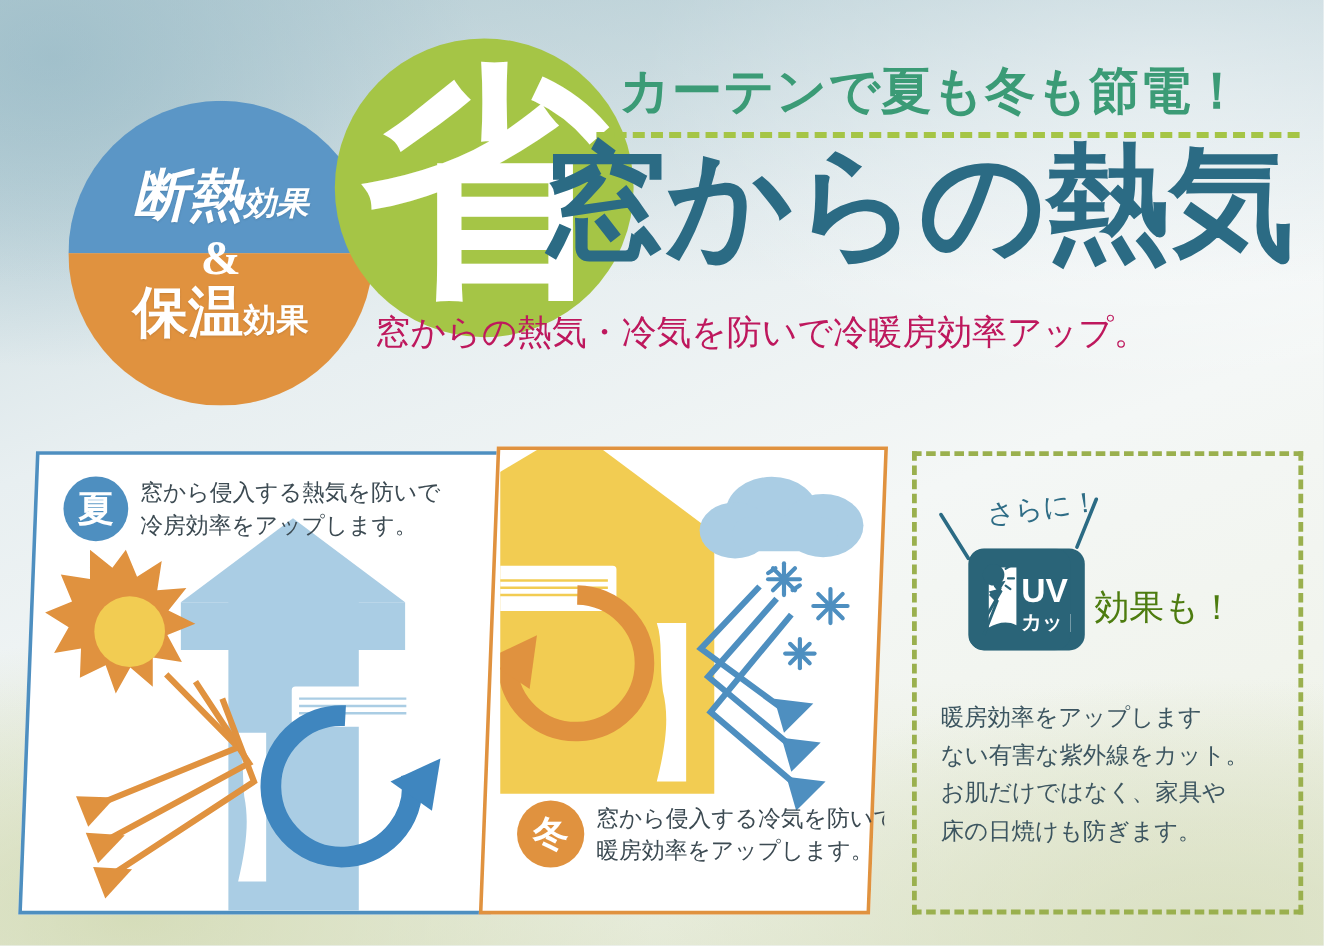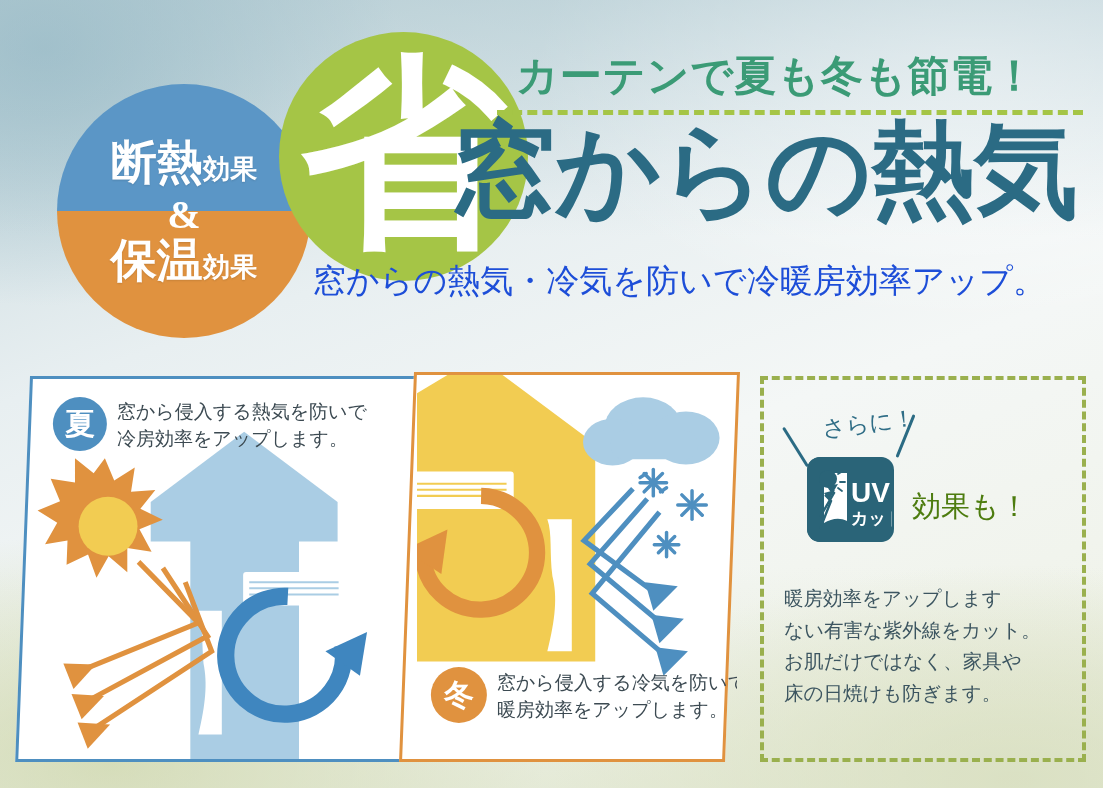--- a/index.html
+++ b/index.html
@@ -26,36 +26,36 @@
   .circle-dual{position:absolute;left:57px;top:84px;width:254px;height:254px;border-radius:50%;overflow:hidden;}
   .circle-dual .half-top{position:absolute;left:0;top:0;width:100%;height:50%;background:#5b96c6;}
   .circle-dual .half-bot{position:absolute;left:0;top:50%;width:100%;height:50%;background:#e0923f;}
   .circle-dual .txt{position:absolute;left:0;top:0;width:100%;height:100%;color:#fff;
       display:flex;flex-direction:column;align-items:center;justify-content:center;}
   .dt-line{font-weight:bold;letter-spacing:.01em;line-height:1;white-space:nowrap;
       text-shadow:0 1px 2px rgba(0,0,0,.12);}
   .dt-line .big{font-size:46px;}
   .dt-line .small{font-size:27px;}
   .dt-amp{font-size:40px;font-weight:bold;line-height:1;margin:-2px 0 -1px 0;font-family:"Liberation Serif",serif;}
-  .row-top{margin-bottom:12px;}
+  .row-top{margin-bottom:12px;font-style:italic;}
   .row-bot{margin-top:3px;text-align:right;}
 
   .circle-green{position:absolute;left:279px;top:32px;width:249px;height:249px;border-radius:50%;
       background:#a5c546;display:flex;align-items:center;justify-content:center;}
   .circle-green .kanji{color:#fff;font-size:205px;font-weight:bold;line-height:.84;
       margin-top:-6px;font-family:"DejaVu Sans","Liberation Sans",sans-serif;}
 
   
   .kicker{position:absolute;left:516px;top:48px;font-size:42px;font-weight:bold;color:#3b9b76;
       letter-spacing:.02em;white-space:nowrap;}
   .dash-rule{position:absolute;left:497px;top:110px;width:586px;height:0;
       border-top:5px dashed #a5c546;}
   .maintitle{position:absolute;left:452px;top:118px;font-size:104px;font-weight:bold;color:#2b6b84;
       letter-spacing:-.01em;white-space:nowrap;line-height:1;}
-  .lead{position:absolute;left:313px;top:258px;font-size:33px;color:#1d4ed8;line-height:1.42;
+  .lead{position:absolute;left:313px;top:258px;font-size:29px;color:#be185d;line-height:1.42;
       white-space:nowrap;}
 
   
   .panel{position:absolute;background:#fff;}
   .panel-summer{left:30px;top:376px;width:388px;height:380px;border:3px solid #4e8fc0;
       transform:skewX(-2.2deg);transform-origin:top left;}
   .panel-winter{left:414px;top:372px;width:320px;height:384px;border:3px solid #e0923f;
       transform:skewX(-2.2deg);transform-origin:top left;}
   .panel-inner{position:absolute;inset:0;overflow:hidden;transform:skewX(2.2deg);transform-origin:top left;}
 
@@ -70,21 +70,21 @@
   .svgwrap{position:absolute;left:0;top:0;width:100%;height:100%;}
 
   
   .uv-box{position:absolute;left:760px;top:376px;width:318px;height:378px;
       border:4px dashed #9ab04e;}
   .sarani{position:absolute;left:822px;top:408px;font-size:23px;color:#2f6d86;
       transform:rotate(-7deg);white-space:nowrap;}
   .slash{position:absolute;background:#2b6b84;width:3px;border-radius:2px;}
   .slash-l{left:794px;top:424px;height:46px;transform:rotate(-32deg);}
   .slash-r{left:904px;top:413px;height:46px;transform:rotate(22deg);}
-  .uv-icon{position:absolute;left:807px;top:457px;width:87px;height:85px;border-radius:13px;
+  .uv-icon{position:absolute;left:807px;top:457px;width:97px;height:85px;border-radius:13px;
       background:#2a6478;overflow:hidden;}
   .uv-effect{position:absolute;left:912px;top:487px;font-size:29px;color:#4d7c0f;white-space:nowrap;}
   .uv-desc{position:absolute;left:784px;top:583px;font-size:19.5px;line-height:1.62;color:#3c5560;white-space:nowrap;}
 </style>
 </head>
 <body>
 
 <div id="stage">
 
   <div class="bg"></div>

